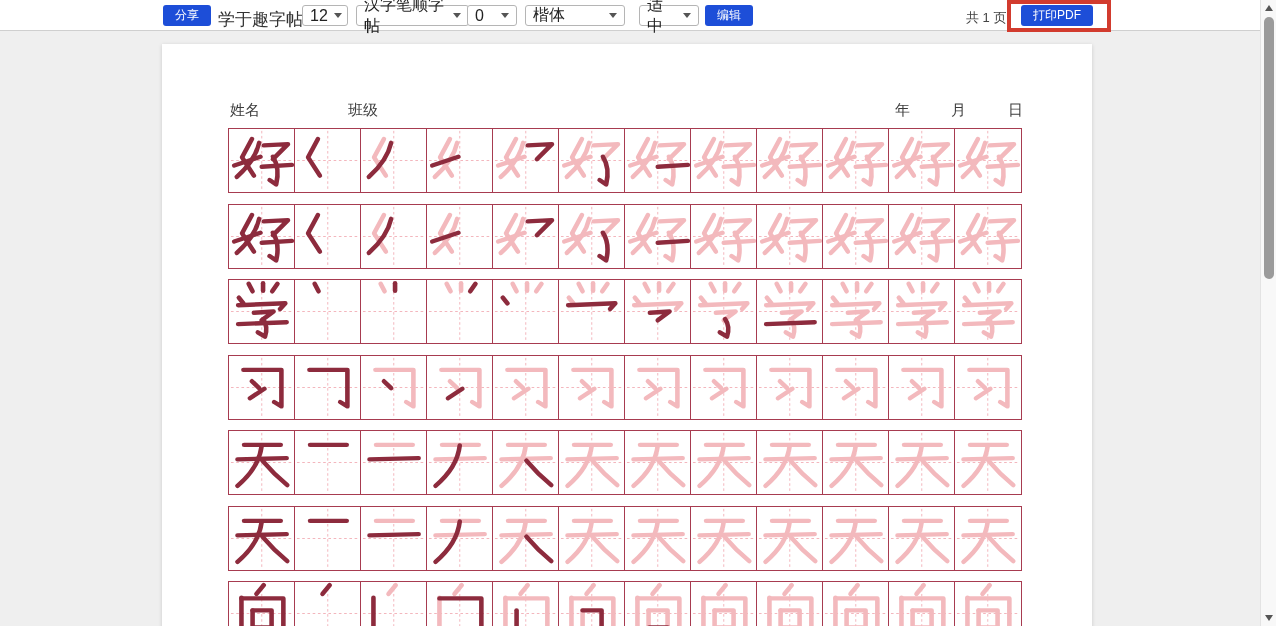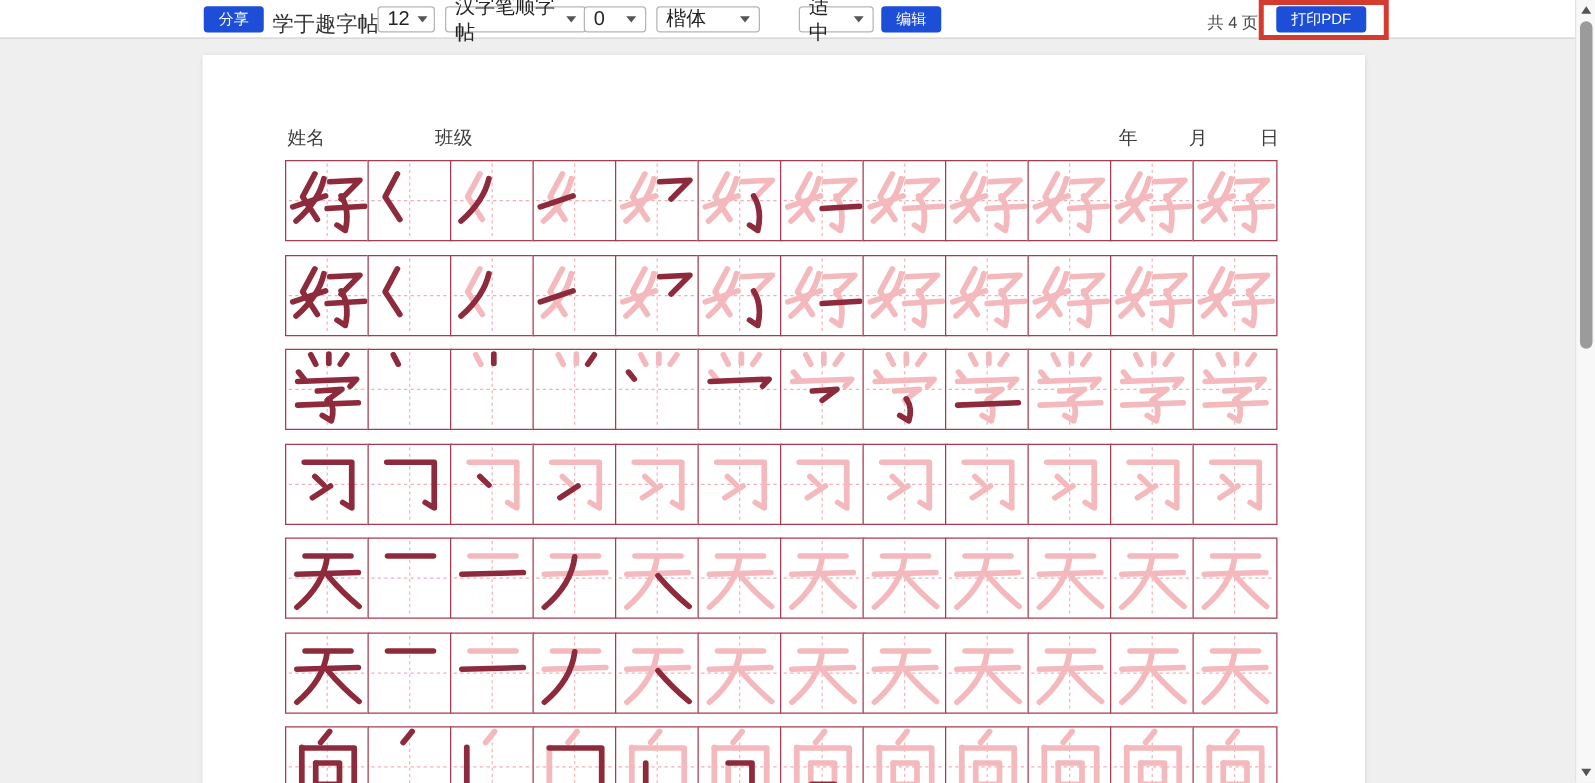--- a/index.html
+++ b/index.html
@@ -68,33 +68,33 @@
   <div class="sel tb-item" style="left:356px;width:113px">
     <span>汉字笔顺字帖</span>
     <span class="chev"></span>
   </div>
 
   <div class="sel tb-item" style="left:467px;width:50px">
     <span>0</span>
     <span class="chev"></span>
   </div>
 
-  <div class="sel tb-item" style="left:525px;width:83px">
+  <div class="sel tb-item" style="left:525px;width:100px">
     <span>楷体</span>
     <span class="chev"></span>
   </div>
 
   <div class="sel tb-item" style="left:639px;width:60px">
     <span>适中</span>
     <span class="chev"></span>
   </div>
 
   <button class="btn tb-item" style="left:705px">编辑</button>
 
-  <span class="tb-item pagecount" style="left:966px">共 4 页</span>
+  <span class="tb-item pagecount" style="left:966px">共 1 页</span>
 
   <button class="btn tb-item" style="left:1021px">打印PDF</button>
 </div>
 
 <div class="highlight-box"></div>
 
 <div class="canvas">
   <div class="page">
     <span class="hdr-label" style="left:68px">姓名</span>
     <span class="hdr-label" style="left:186px">班级</span>

